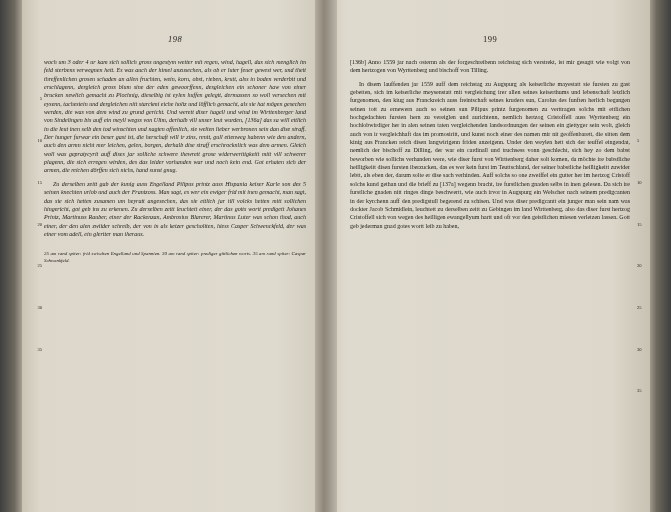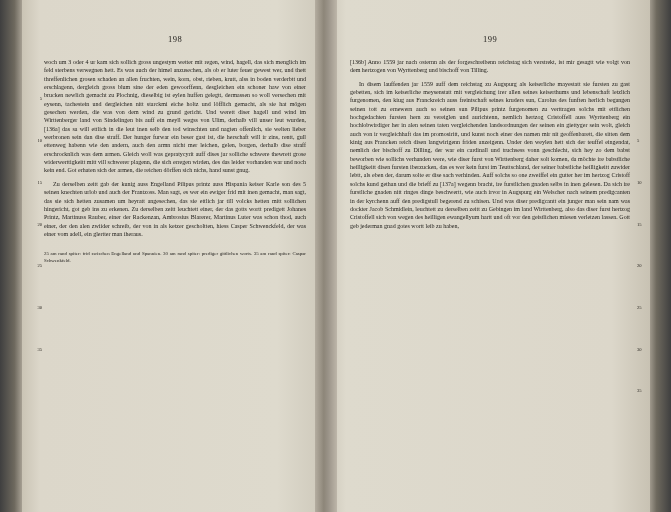--- a/index.html
+++ b/index.html
@@ -52,21 +52,21 @@
   .edge-right {
     position: absolute;
     top: 0; bottom: 0; right: 0; width: 24px;
     background: linear-gradient(to left, #3f3f3f 0%, #6e695e 60%, #b5aea1 100%);
   }
 
   .page {
     position: absolute;
     color: #1d1b18;
   }
-  .page-left  { left: 44px;  top: 34px; width: 262px; }
+  .page-left  { left: 44px;  top: 34px; width: 262px; font-style: italic; }
   .page-right { left: 350px; top: 34px; width: 280px; }
 
   .folio {
     text-align: center;
     font-size: 8.5px;
     letter-spacing: 0.5px;
     margin-bottom: 14px;
   }
   .folio-left { text-align: center; }
   .folio-right { }

